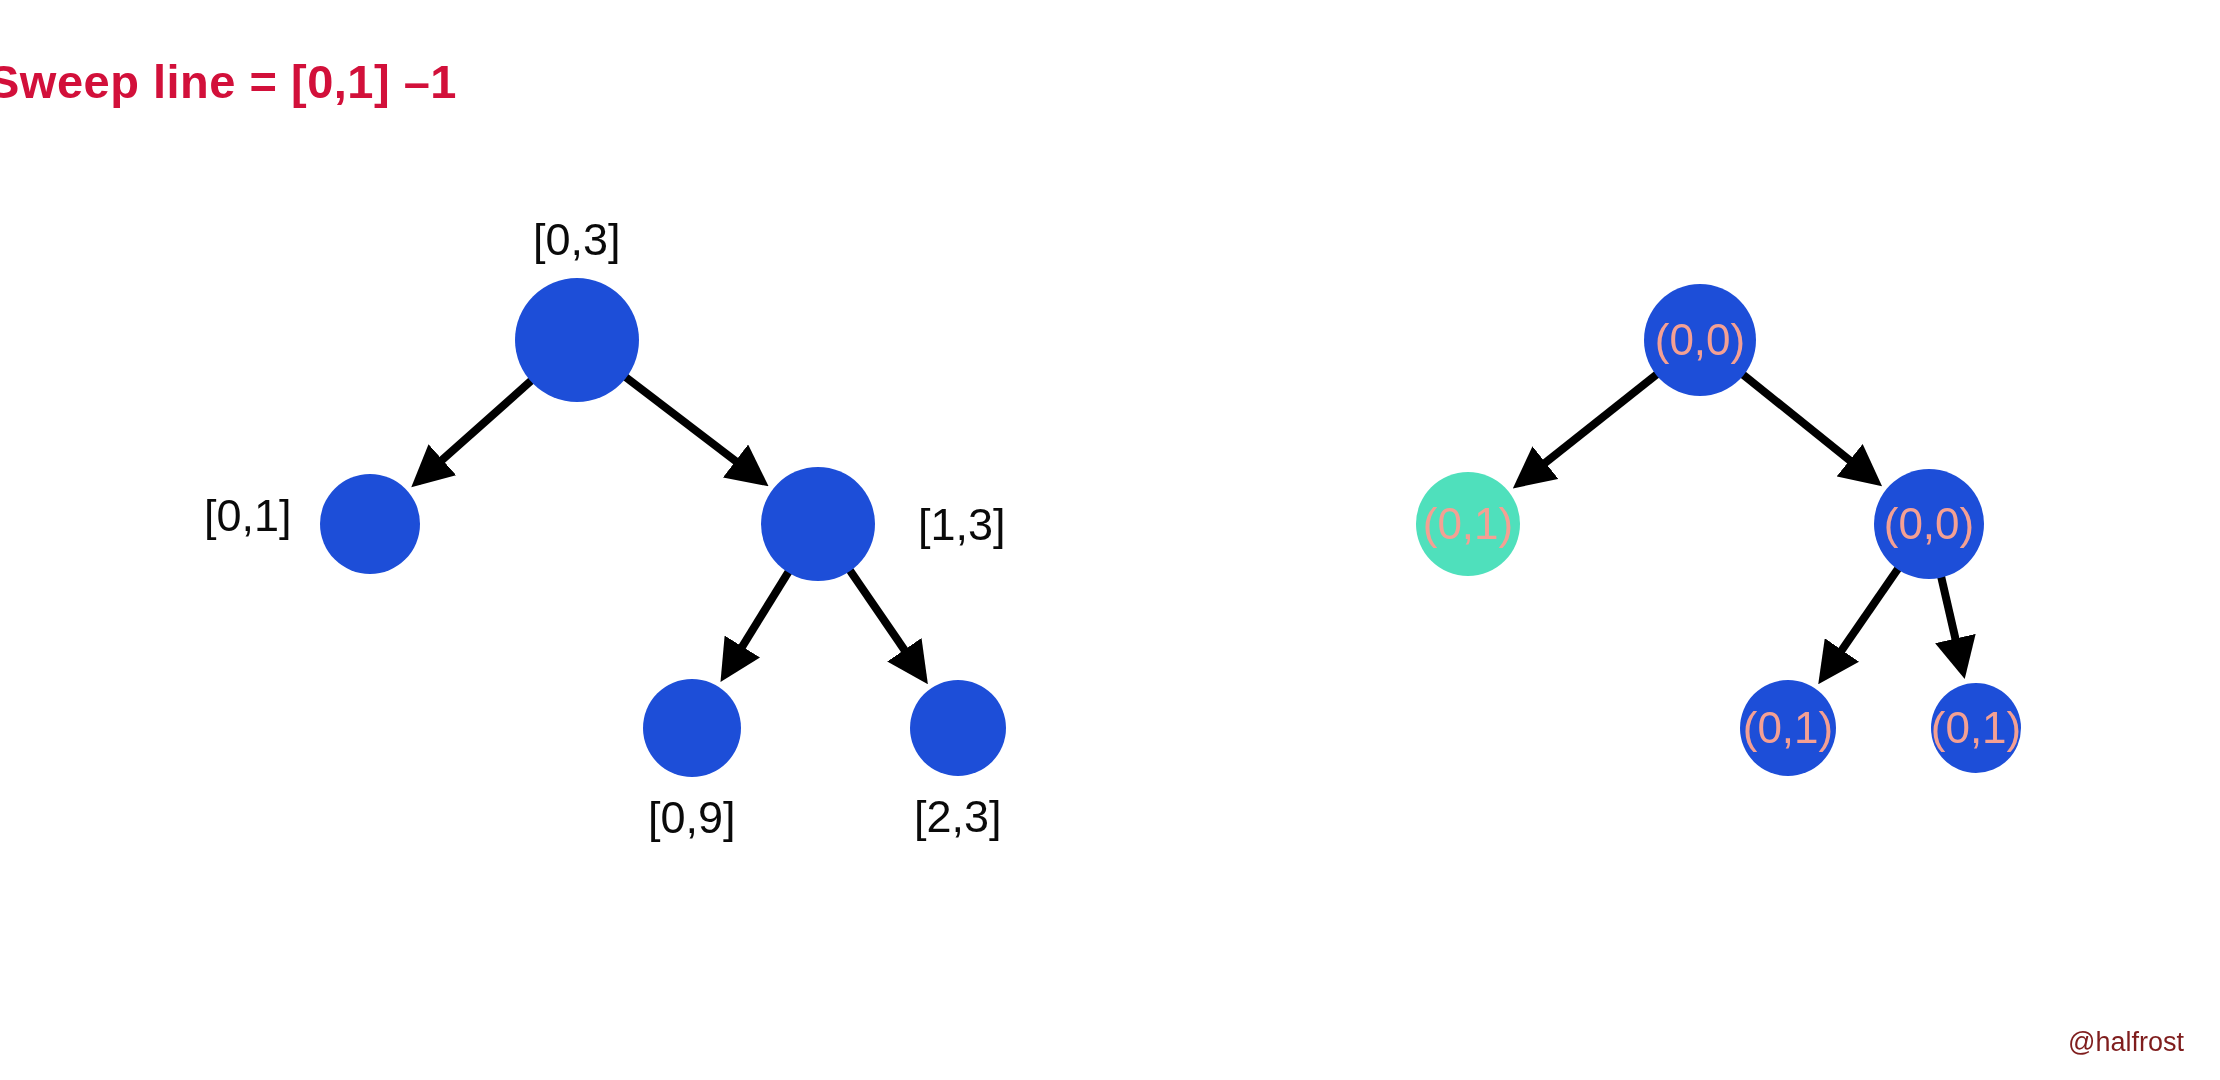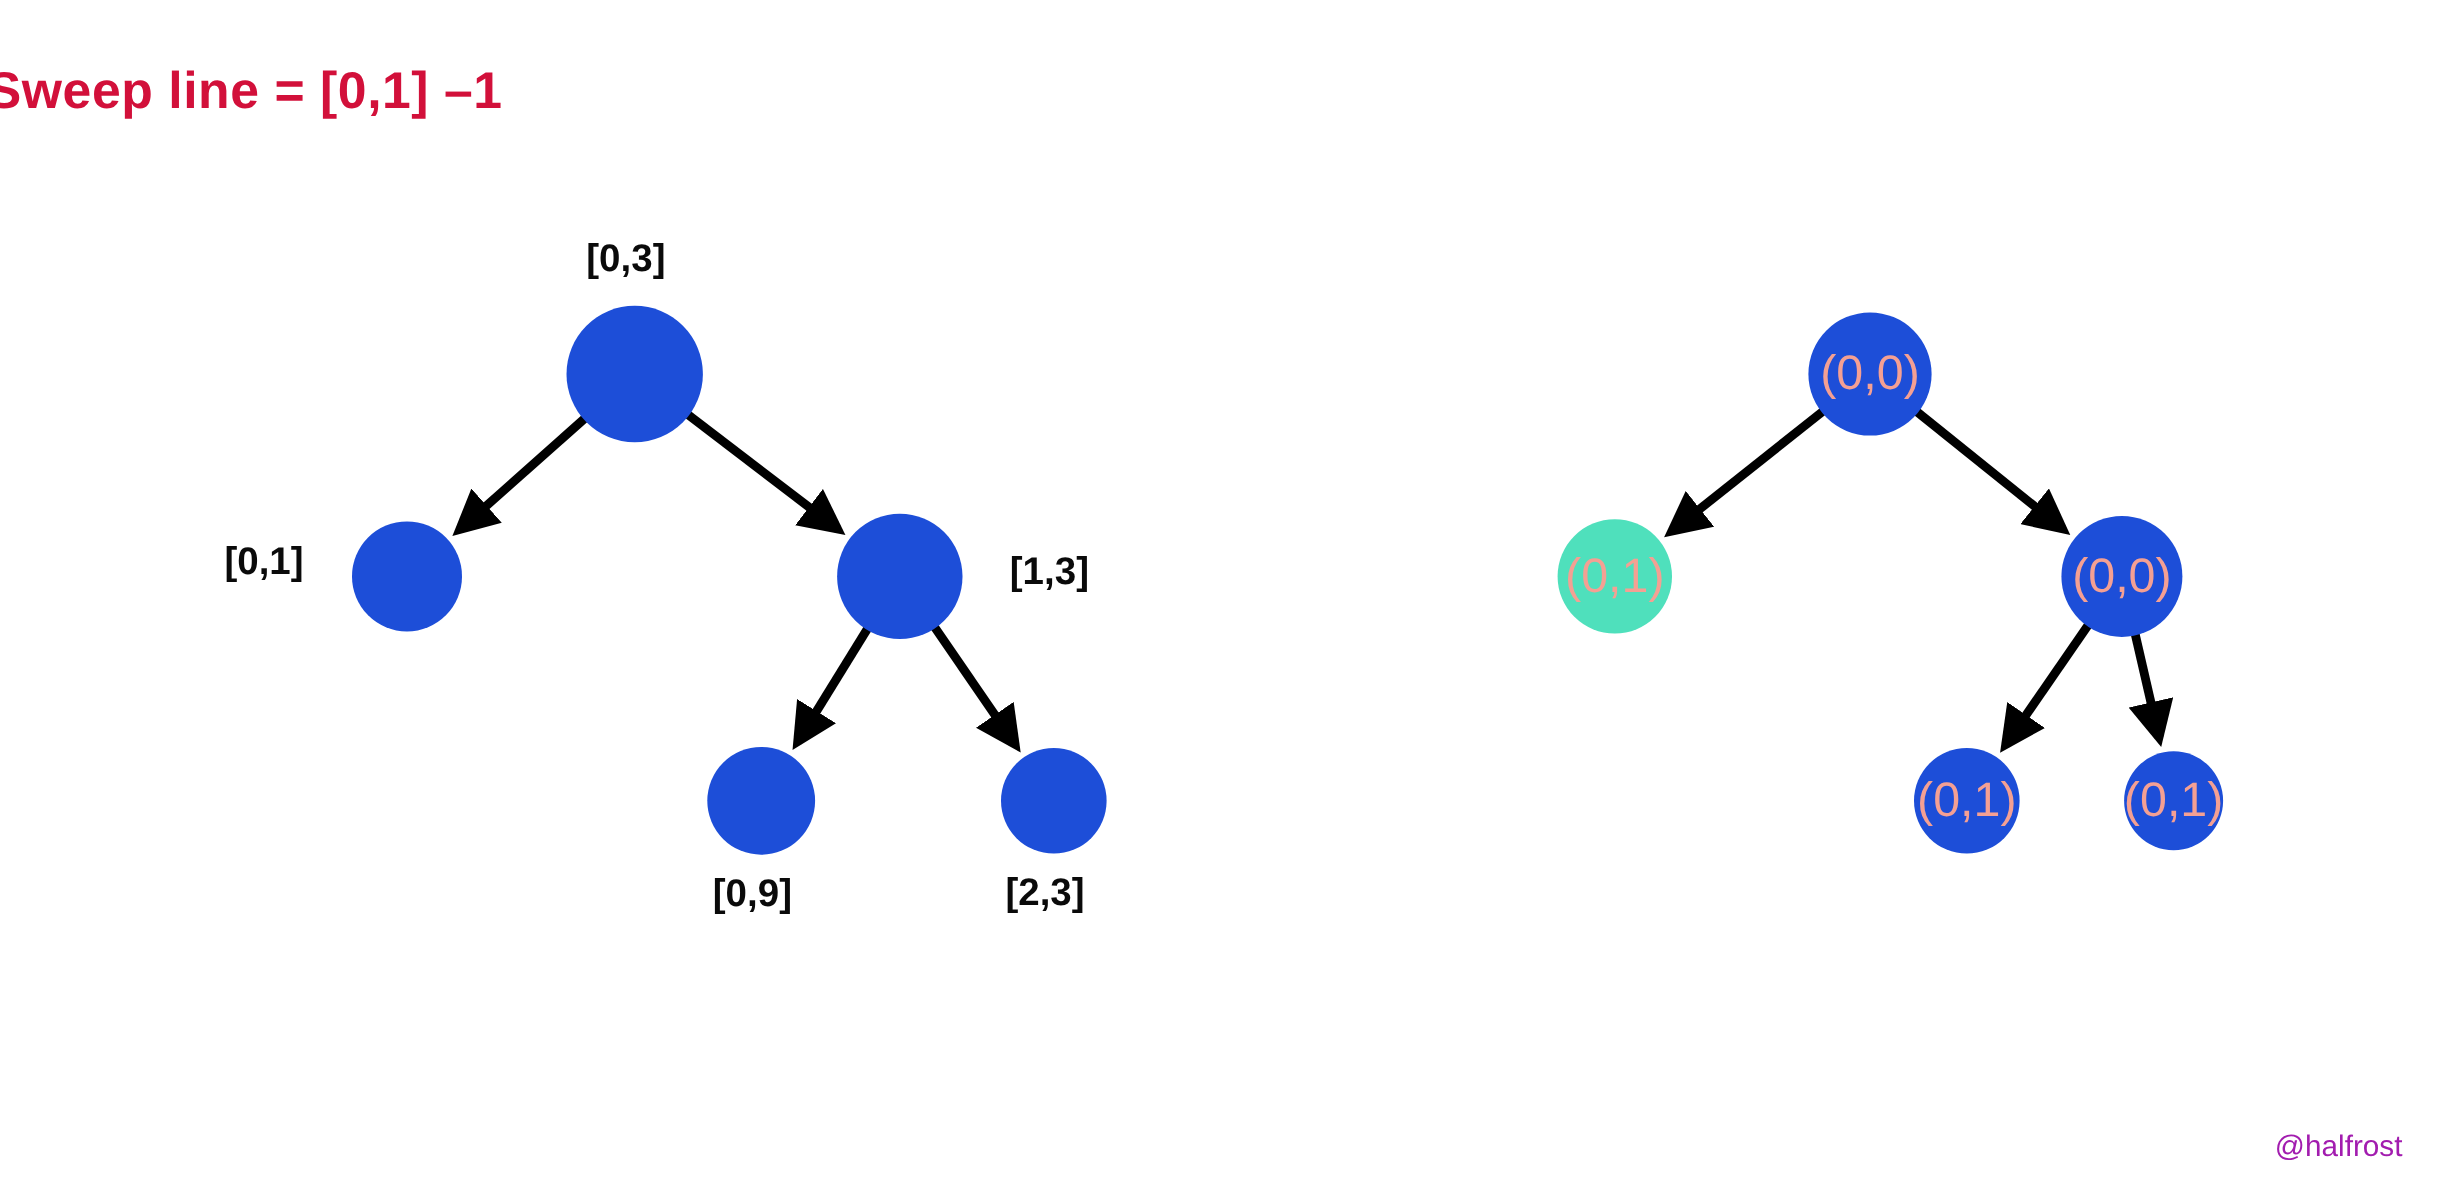--- a/index.html
+++ b/index.html
@@ -59,33 +59,33 @@
     font-size: 44px;
     font-weight: 400;
     color: #f4a093;
     line-height: 1;
     white-space: pre;
     user-select: none;
   }
 
   .ext-label {
     position: absolute;
-    font-size: 35px;
-    font-weight: 700;
+    font-size: 45px;
+    font-weight: 400;
     color: #0a0a0a;
     white-space: pre;
     line-height: 1;
   }
 
   .watermark {
     position: absolute;
     right: 36px;
     bottom: 22px;
     font-size: 27px;
-    color: #a21caf;
+    color: #7f1d1d;
     white-space: pre;
   }
 </style>
 </head>
 <body>
 
 <div id="stage">
 
   <div class="title"><span class="title-inner">Sweep line = [0,1] –1</span></div>
 

